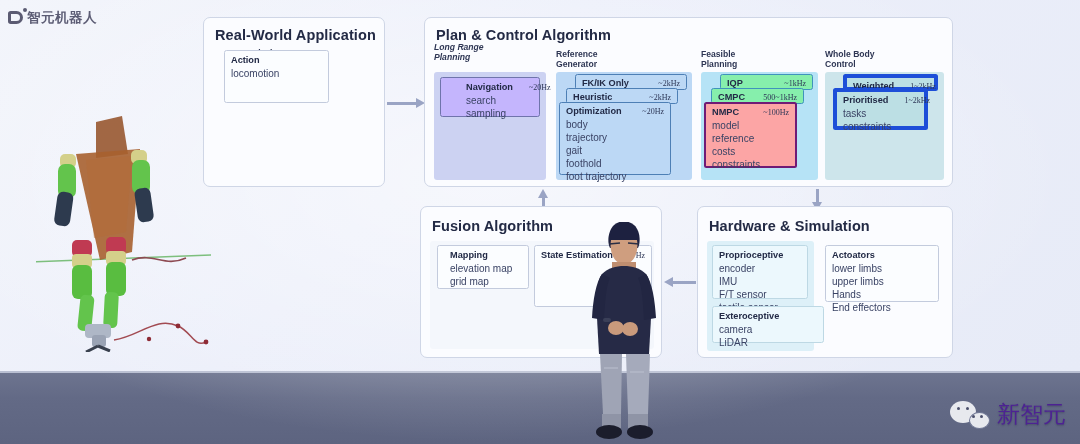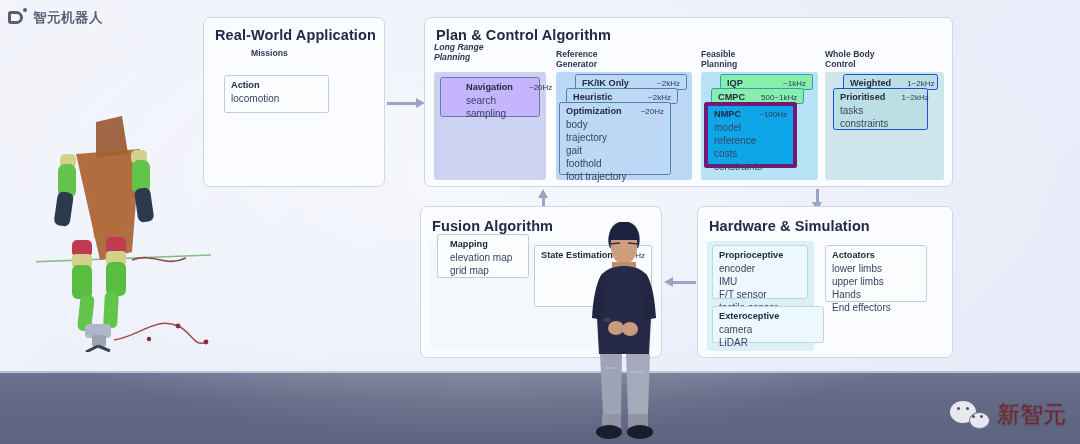--- a/index.html
+++ b/index.html
@@ -29,21 +29,21 @@
   }
   #screen-vignette{
     position:absolute; inset:0;
     background: radial-gradient(ellipse at 45% 40%, rgba(255,255,255,.55) 0%, rgba(226,231,244,0) 70%);
     pointer-events:none;
   }
 
   
   #brand {
     position:absolute; left:8px; top:8px;
-    display:flex; align-items:center; gap:6px;
+    display:flex; align-items:center; 
     opacity:.82;
   }
   .logo-mark{
     width:19px;height:19px;position:relative;
   }
   .logo-mark .d{
     position:absolute;left:0;top:3px;width:15px;height:13px;
     border:3.2px solid #3a3a55;border-radius:3px 7px 7px 3px;
   }
   .logo-mark .dot{
@@ -63,21 +63,21 @@
   }
   .wx{position:relative;width:40px;height:28px;}
   .wx .b1,.wx .b2{
     position:absolute;border-radius:50%;
     background:#f2f3f7;
   }
   .wx .b1{left:0;top:0;width:26px;height:22px;}
   .wx .b2{right:0;bottom:0;width:21px;height:17px;border:1.5px solid #6e7694;}
   .wx .e{position:absolute;width:3px;height:3px;border-radius:50%;background:#4a4f6b;}
   #wm-text{
-    color:#7f1d1d;font-size:23px;font-family:"DejaVu Sans",sans-serif;
+    color:#4c1d95;font-size:23px;font-family:"DejaVu Sans",sans-serif;
     text-shadow:0 1px 2px rgba(40,45,65,.5);
   }
 
   
   #diagram{ position:absolute; left:0; top:0; width:1080px; height:373px; }
 
   .panel{
     position:absolute;
     background:#fbfcff;
     border:1px solid #cfd6e6;
@@ -112,31 +112,31 @@
     padding:4px 6px 5px 6px;
   }
   .card-hd{
     display:flex; align-items:baseline; gap:8px;
     white-space:nowrap;
   }
   .card-name{
     font-size:9.2px;font-weight:bold;color:#222a46;
   }
   .card-hz{
-    font-size:8px;color:#2d3656;margin-left:auto;padding-left:8px;
+    font-size:8px;color:#2d3656;margin-left:auto;padding-left:8px;font-family:Liberation Serif, serif;
   }
   .card-list{
     font-size:10px;color:#3a4365;line-height:1.3;margin-top:2px;
     white-space:pre-line;
   }
   .c-lav{ background:#c4b5fd; border:1px solid #6f74ab;padding-left:25px; }
   .c-blue{ background:#bcd8f5; border:1px solid #4d7fb5; }
   .c-cyan{ background:#86efac; border:1px solid #3f93bc; }
-  .c-cyan2{background:#0ea5e9; border:4px solid #701a75; }
-  .c-teal{ background:#bcdfe4; border:1px solid #1d4ed8; }
+  .c-cyan2{background:#fca5a5; border:2px solid #701a75; }
+  .c-teal{ background:#bcdfe4; border:4px solid #1d4ed8; }
   .c-plain{ background:#fbfdff; border:1px solid #c3cbdd; }
   .c-icecard{background:#ecf8fd; border:1px solid #bdd8e4; }
 
   
   .arrow{ position:absolute; }
   .arrow .shaft{ position:absolute; background:#9aa4c4; }
   .arrow .head{ position:absolute; width:0;height:0; }
   .a-right .shaft{ height:3px; top:4px; left:0; right:7px; }
   .a-right .head{ right:0; top:0; border-top:5.5px solid transparent;
                   border-bottom:5.5px solid transparent; border-left:9px solid #9aa4c4;}
@@ -203,21 +203,21 @@
     <circle cx="170" cy="250" r="2.4" fill="#8e2b35"></circle>
     <circle cx="113" cy="247" r="2.2" fill="#8e2b35"></circle>
   </svg>
 </div>
 
 <div id="diagram">
 
   <div class="panel" style="left:203px;top:17px;width:182px;height:170px;">
     <div class="panel-title" style="left:11px;top:9px;">Real-World Application</div>
     <div class="sub-label" style="left:11px;top:30px;margin-left:36px;">Missions</div>
-    <div class="card c-plain" style="left:20px;top:57px;width:105px;height:38px;">
+    <div class="card c-plain" style="left:20px;top:32px;width:105px;height:53px;">
       <div class="card-hd">
         <span class="card-name">Action</span>
       </div>
       <div class="card-list">locomotion</div>
     </div>
   </div>
 
   <div class="arrow a-right" style="left:387px;top:98px;width:38px;height:11px;">
     <div class="shaft"></div>
       <div class="head"></div>
@@ -316,21 +316,21 @@
   </div>
 
   <div class="arrow a-down" style="left:812px;top:189px;width:11px;height:22px;">
     <div class="shaft"></div>
       <div class="head"></div>
   </div>
 
   <div class="panel" style="left:420px;top:206px;width:242px;height:152px;">
     <div class="panel-title" style="left:11px;top:11px;">Fusion Algorithm</div>
     <div class="group" style="left:9px;top:34px;width:224px;height:108px;background:#f4f7fc;border-radius:3px;"></div>
-    <div class="card c-plain" style="left:16px;top:27px;width:92px;height:44px;padding-left:12px;">
+    <div class="card c-plain" style="left:16px;top:38px;width:92px;height:44px;padding-left:12px;">
       <div class="card-hd">
         <span class="card-name">Mapping</span>
       </div>
       <div class="card-list">elevation map
 grid map</div>
     </div>
     <div class="card c-plain" style="left:113px;top:38px;width:118px;height:62px;">
       <div class="card-hd">
         <span class="card-name">State Estimation</span>
         <span class="card-hz">Hz</span>
@@ -355,21 +355,21 @@
 F/T sensor
 tactile sensor</div>
     </div>
     <div class="card c-icecard" style="left:14px;top:99px;width:112px;height:37px;">
       <div class="card-hd">
         <span class="card-name">Exteroceptive</span>
       </div>
       <div class="card-list">camera
 LiDAR</div>
     </div>
-    <div class="card c-plain" style="left:127px;top:38px;width:102px;height:57px;">
+    <div class="card c-plain" style="left:127px;top:38px;width:114px;height:57px;">
       <div class="card-hd">
         <span class="card-name">Actoators</span>
       </div>
       <div class="card-list">lower limbs
 upper limbs
 Hands
 End effectors</div>
     </div>
   </div>
 </div>

